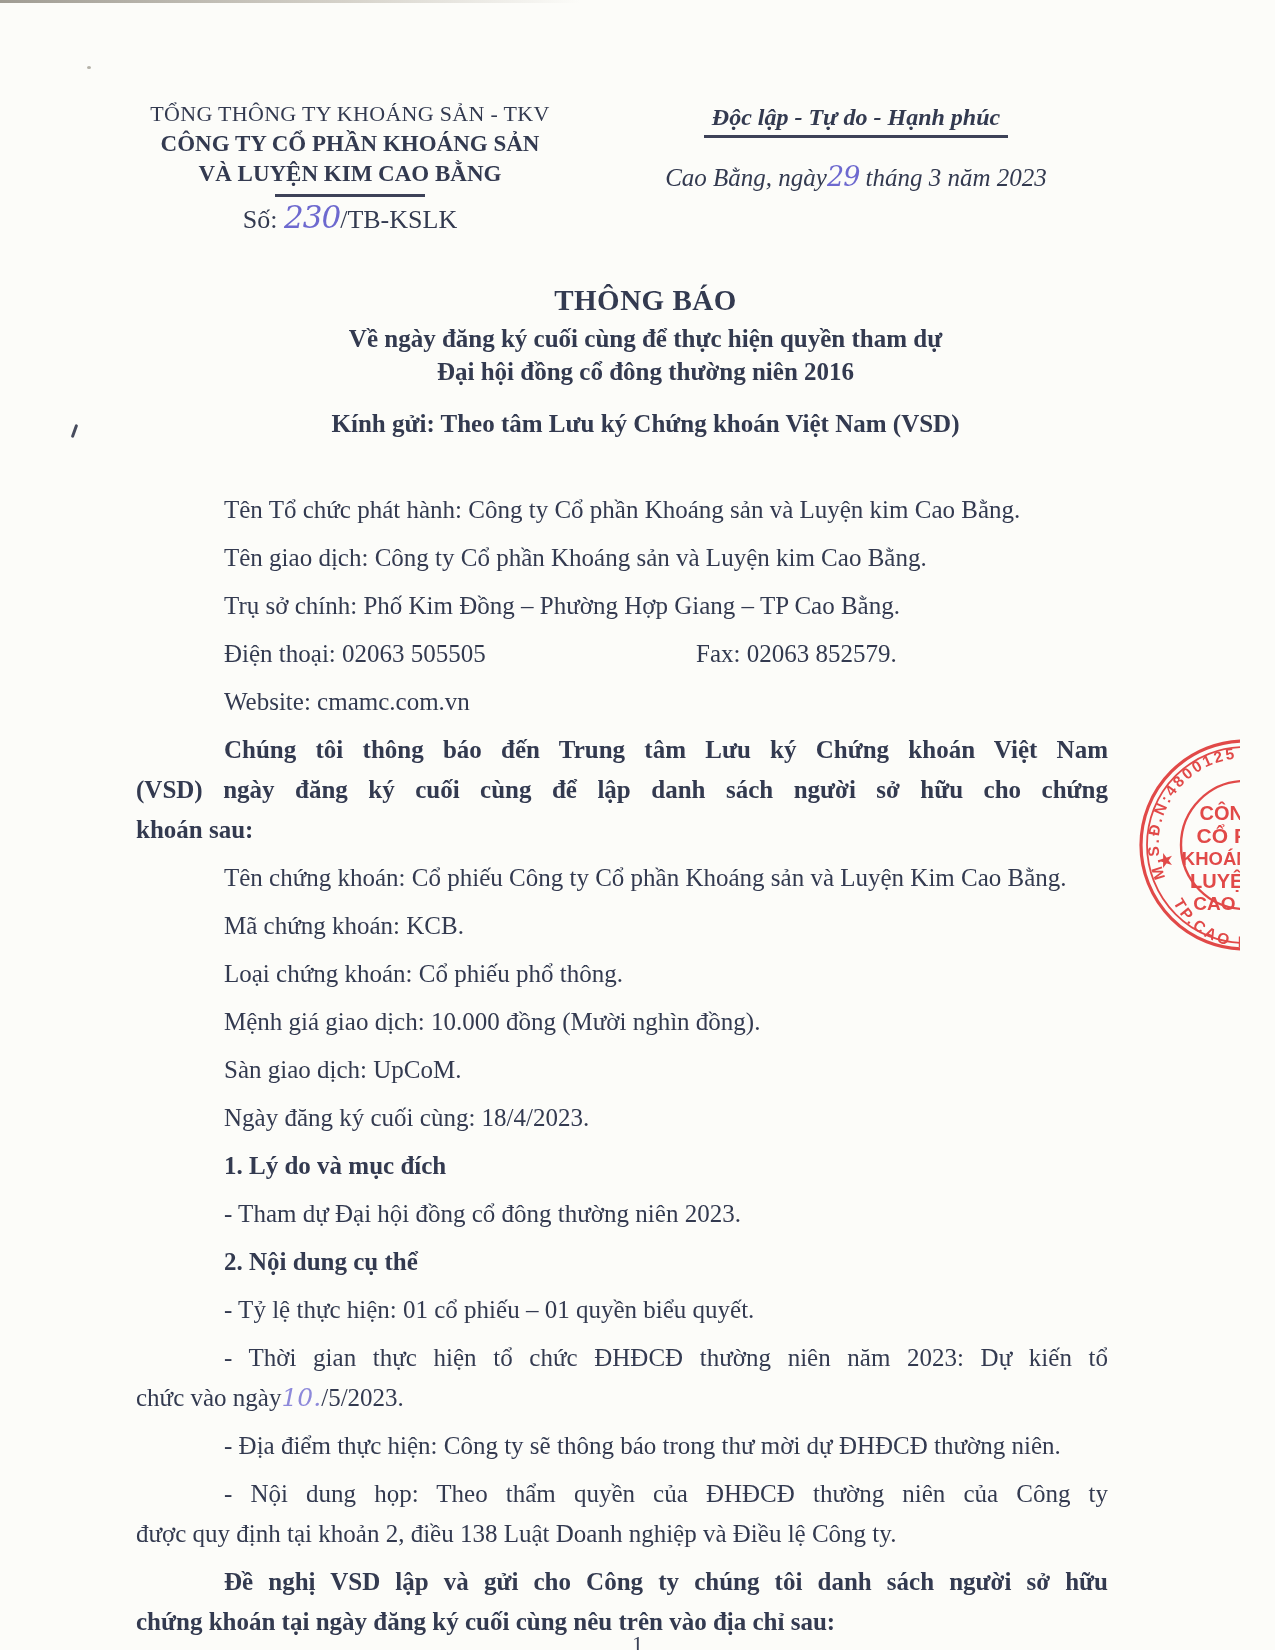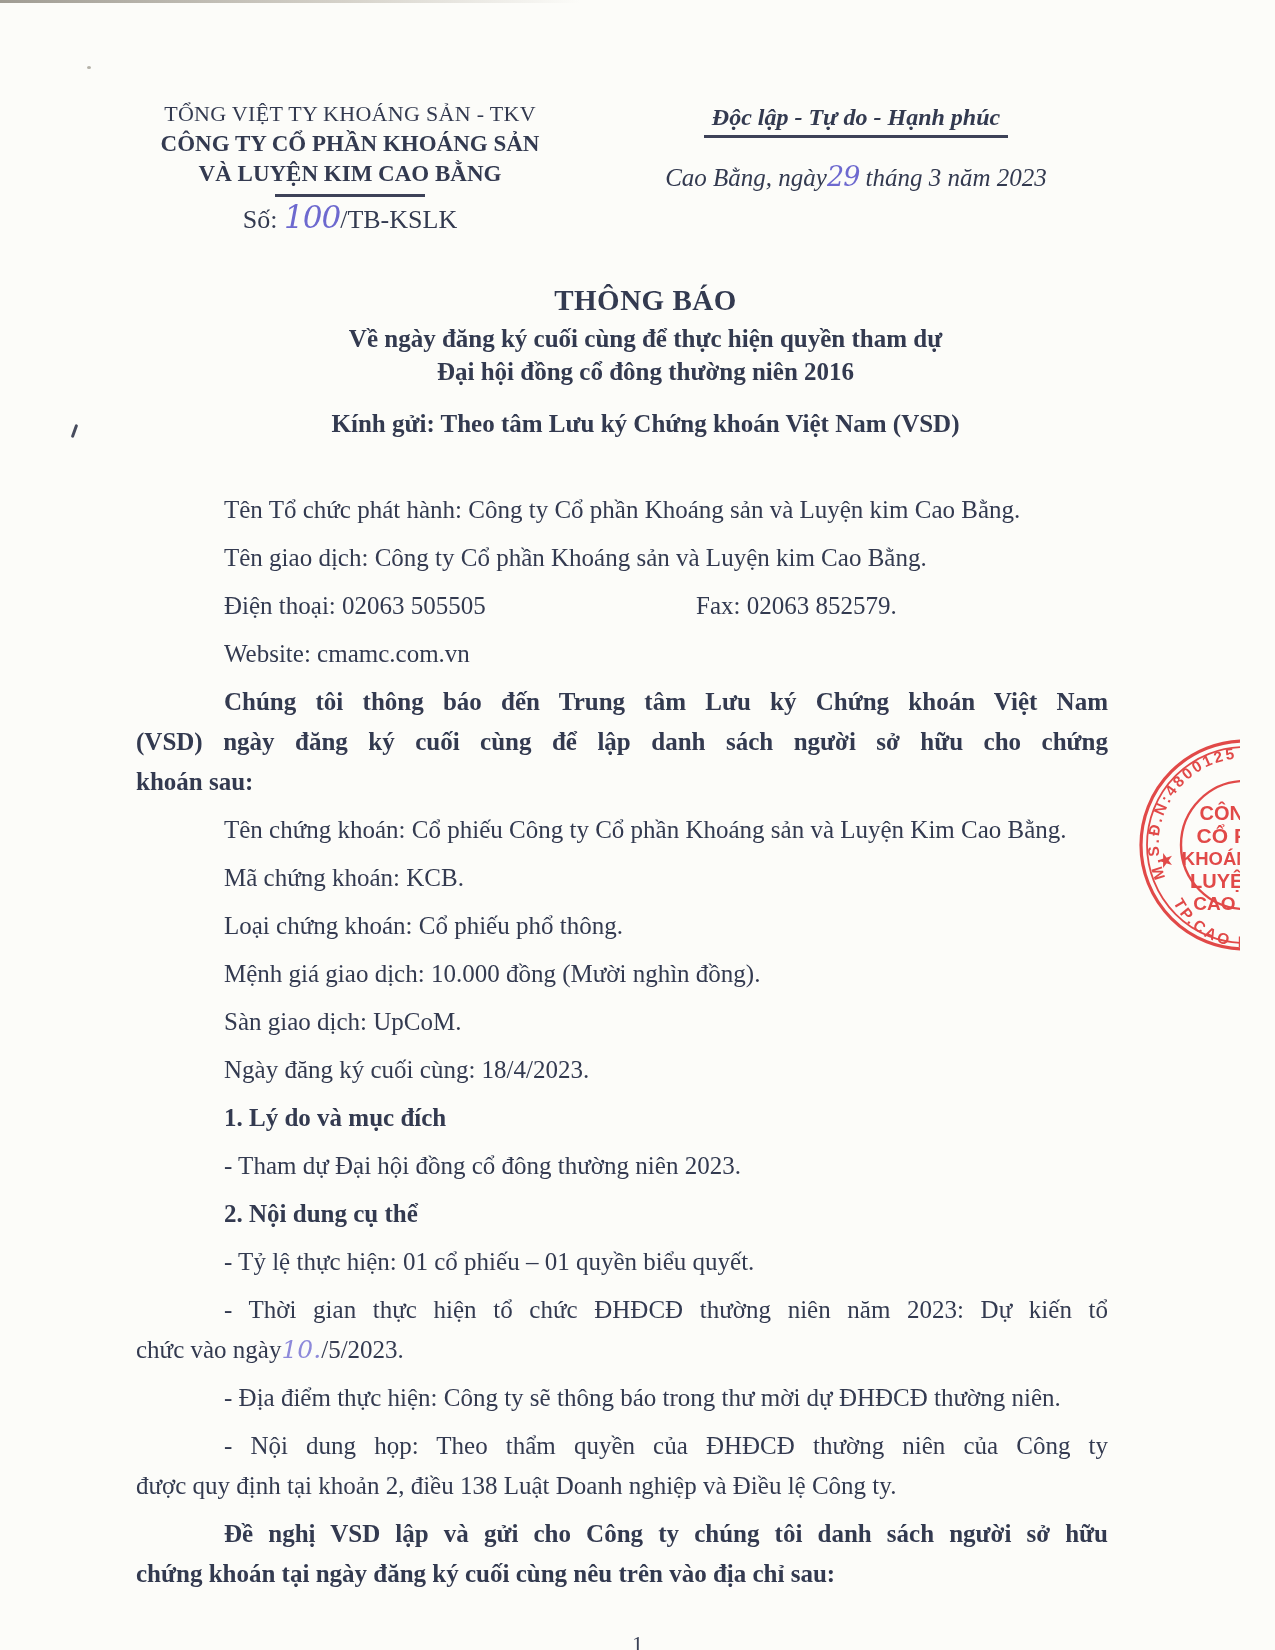--- a/index.html
+++ b/index.html
@@ -64,46 +64,47 @@
 </head>
 <body>
 
 <div class="page">
 
   <div class="edge-top"></div>
   <div class="speck"></div>
   <div class="stray"></div>
 
   <div class="hl">
-    <div class="l1">TỔNG VIỆT TY KHOÁNG SẢN - TKV</div>
+    <div class="l1">TỔNG THÔNG TY KHOÁNG SẢN - TKV</div>
     <div class="l2">CÔNG TY CỔ PHẦN KHOÁNG SẢN</div>
     <div class="l3">VÀ LUYỆN KIM CAO BẰNG</div>
     <div class="rule"></div>
     <div class="docno">
-      <span>Số: </span><span class="hw">100</span><span>/TB-KSLK</span>
+      <span>Số: </span><span class="hw">230</span><span>/TB-KSLK</span>
     </div>
   </div>
 
   <div class="hr">
     <div><span class="l2">Độc lập - Tự do - Hạnh phúc</span></div>
     <div class="date">
       <span>Cao Bằng, ngày</span><span class="hw">29</span><span> tháng 3 năm 2023</span>
     </div>
   </div>
 
   <div class="title">
     <div class="t1">THÔNG BÁO</div>
     <div class="t2">Về ngày đăng ký cuối cùng để thực hiện quyền tham dự</div>
     <div class="t3">Đại hội đồng cổ đông thường niên 2016</div>
     <div class="salut">Kính gửi: Theo tâm Lưu ký Chứng khoán Việt Nam (VSD)</div>
   </div>
 
   <div class="bodytxt">
     <p class="ind">Tên Tổ chức phát hành: Công ty Cổ phần Khoáng sản và Luyện kim Cao Bằng.</p>
     <p class="ind">Tên giao dịch: Công ty Cổ phần Khoáng sản và Luyện kim Cao Bằng.</p>
+    <p class="ind">Trụ sở chính: Phố Kim Đồng – Phường Hợp Giang – TP Cao Bằng.</p>
     <p class="ind phone-row">
       <span>Điện thoại: 02063 505505</span>
       <span class="fax">Fax: 02063 852579.</span>
     </p>
     <p class="ind">Website: cmamc.com.vn</p>
 
     <p class="bold">
       <span style="display:block" class="jline find">Chúng tôi thông báo đến Trung tâm Lưu ký Chứng khoán Việt Nam</span>
       <span style="display:block" class="jline">(VSD) ngày đăng ký cuối cùng để lập danh sách người sở hữu cho chứng</span>
       <span style="display:block">khoán sau:</span>

